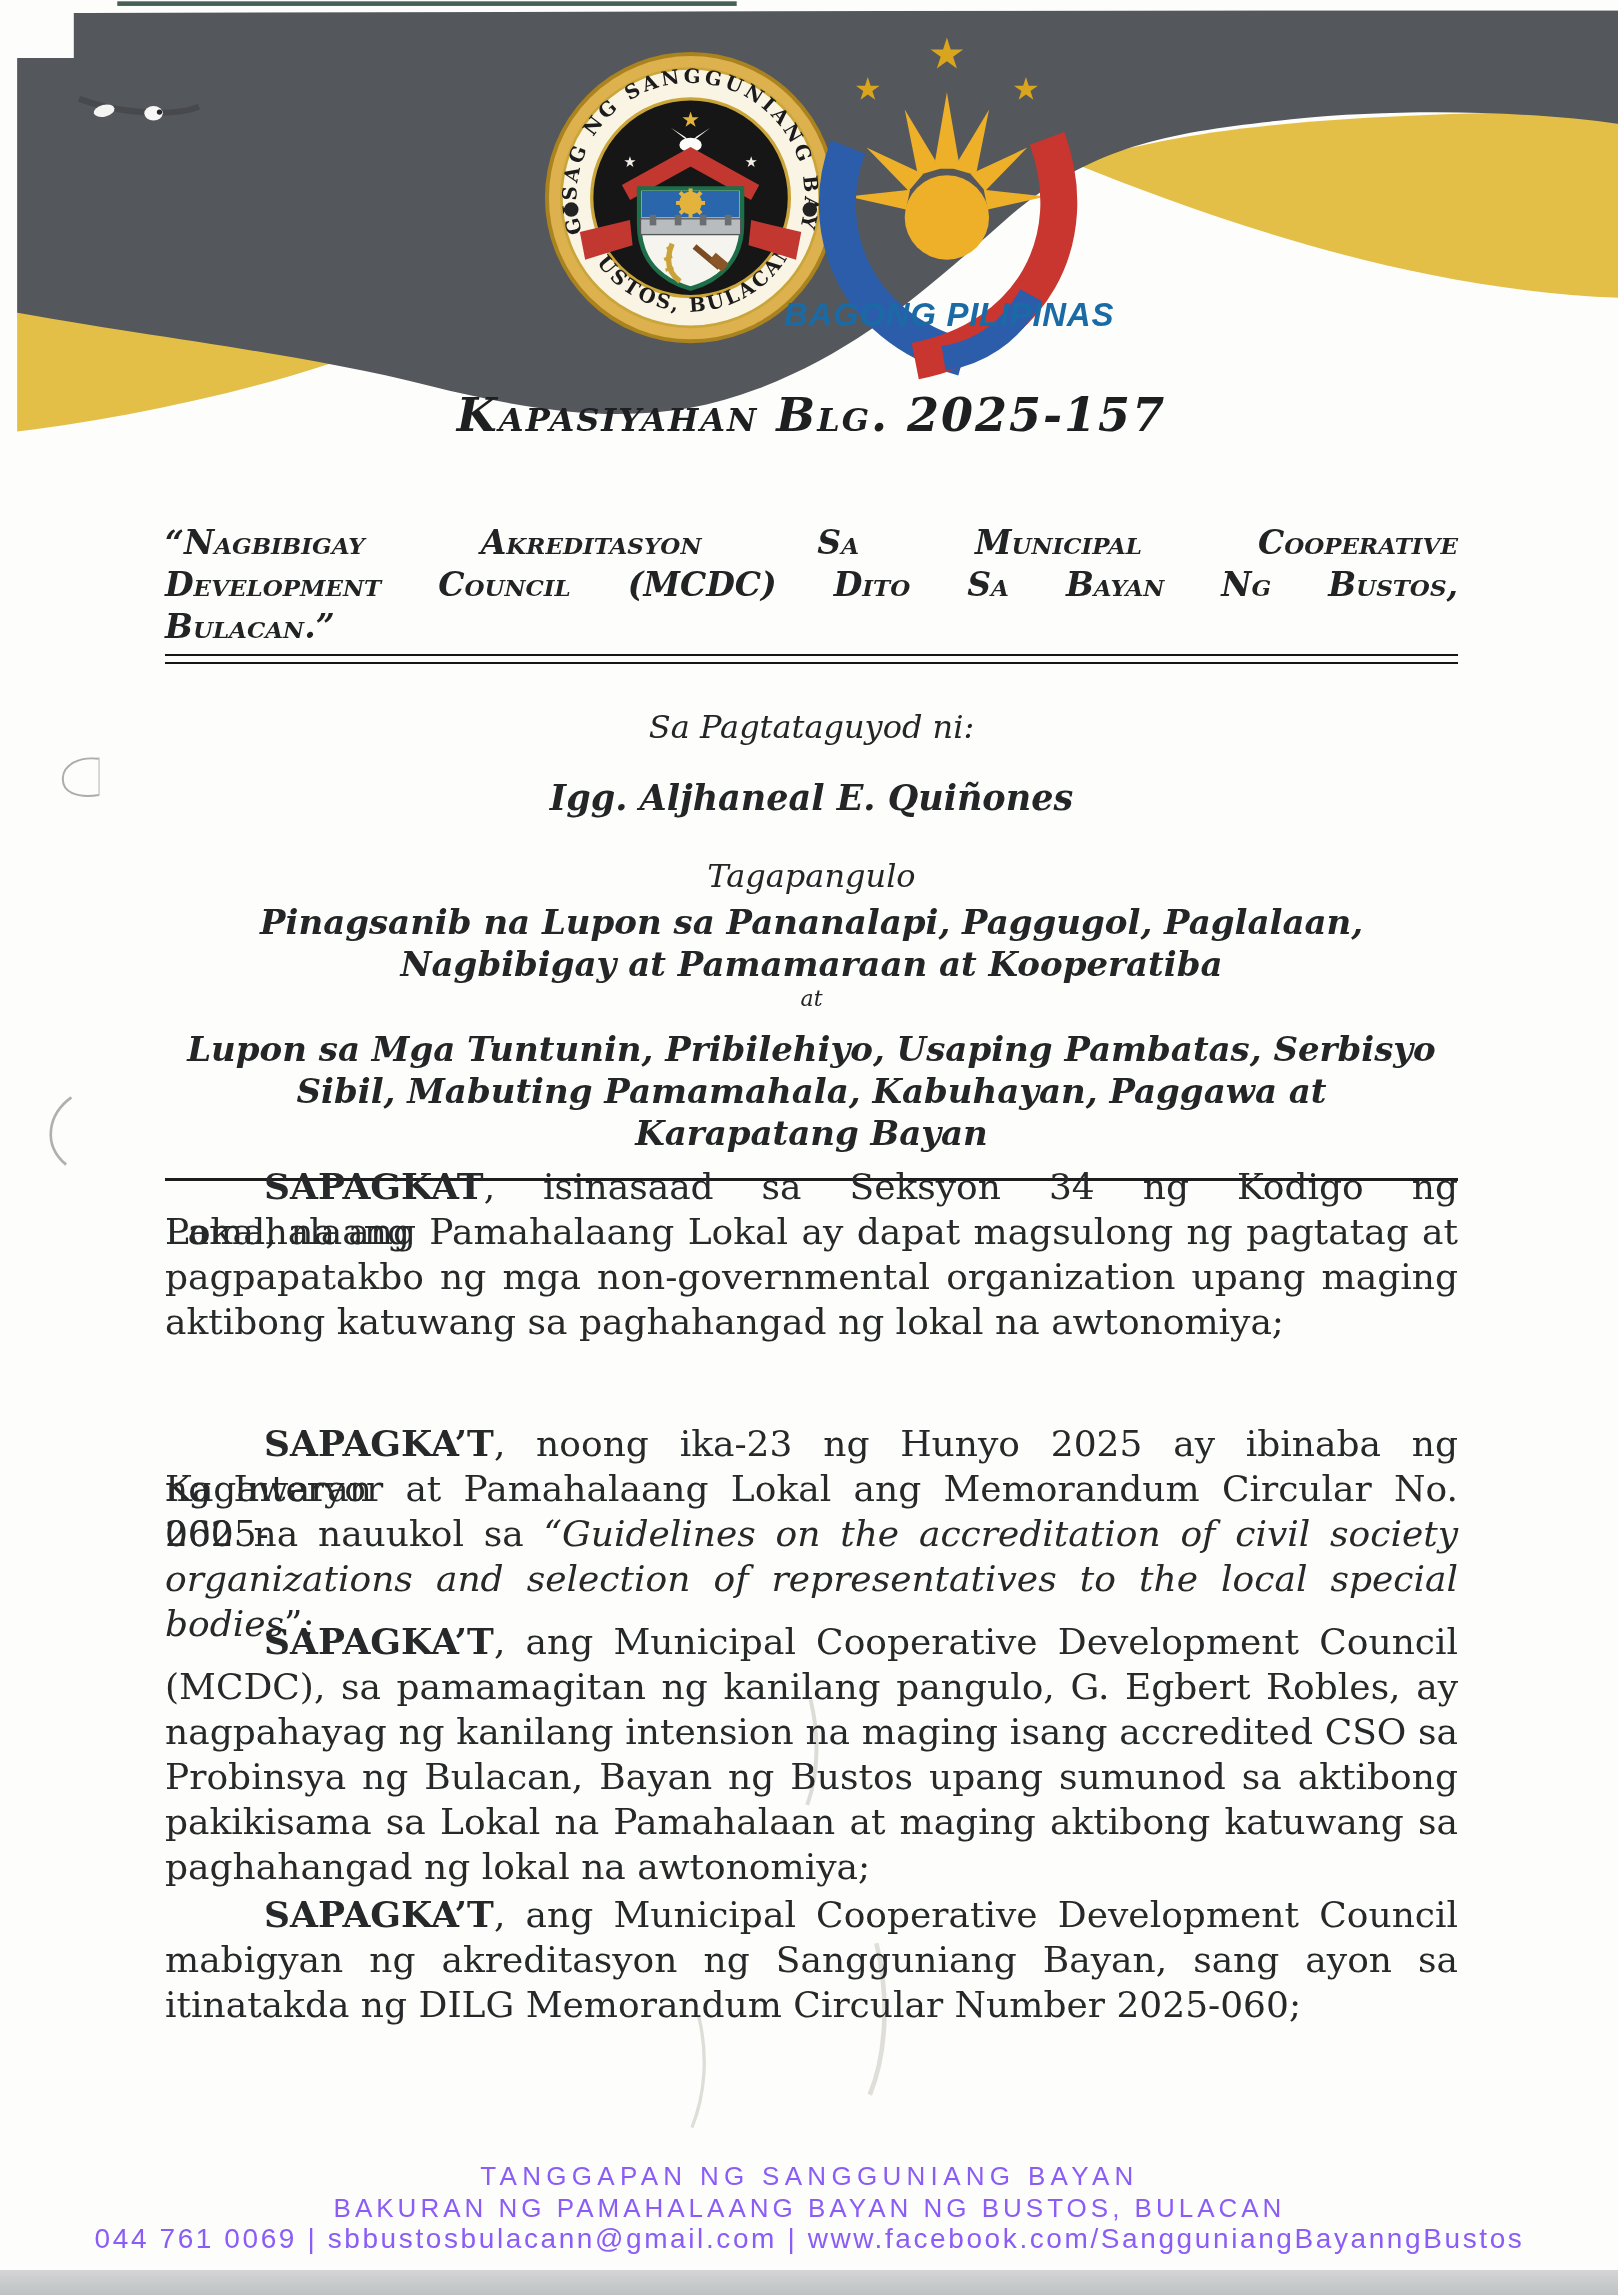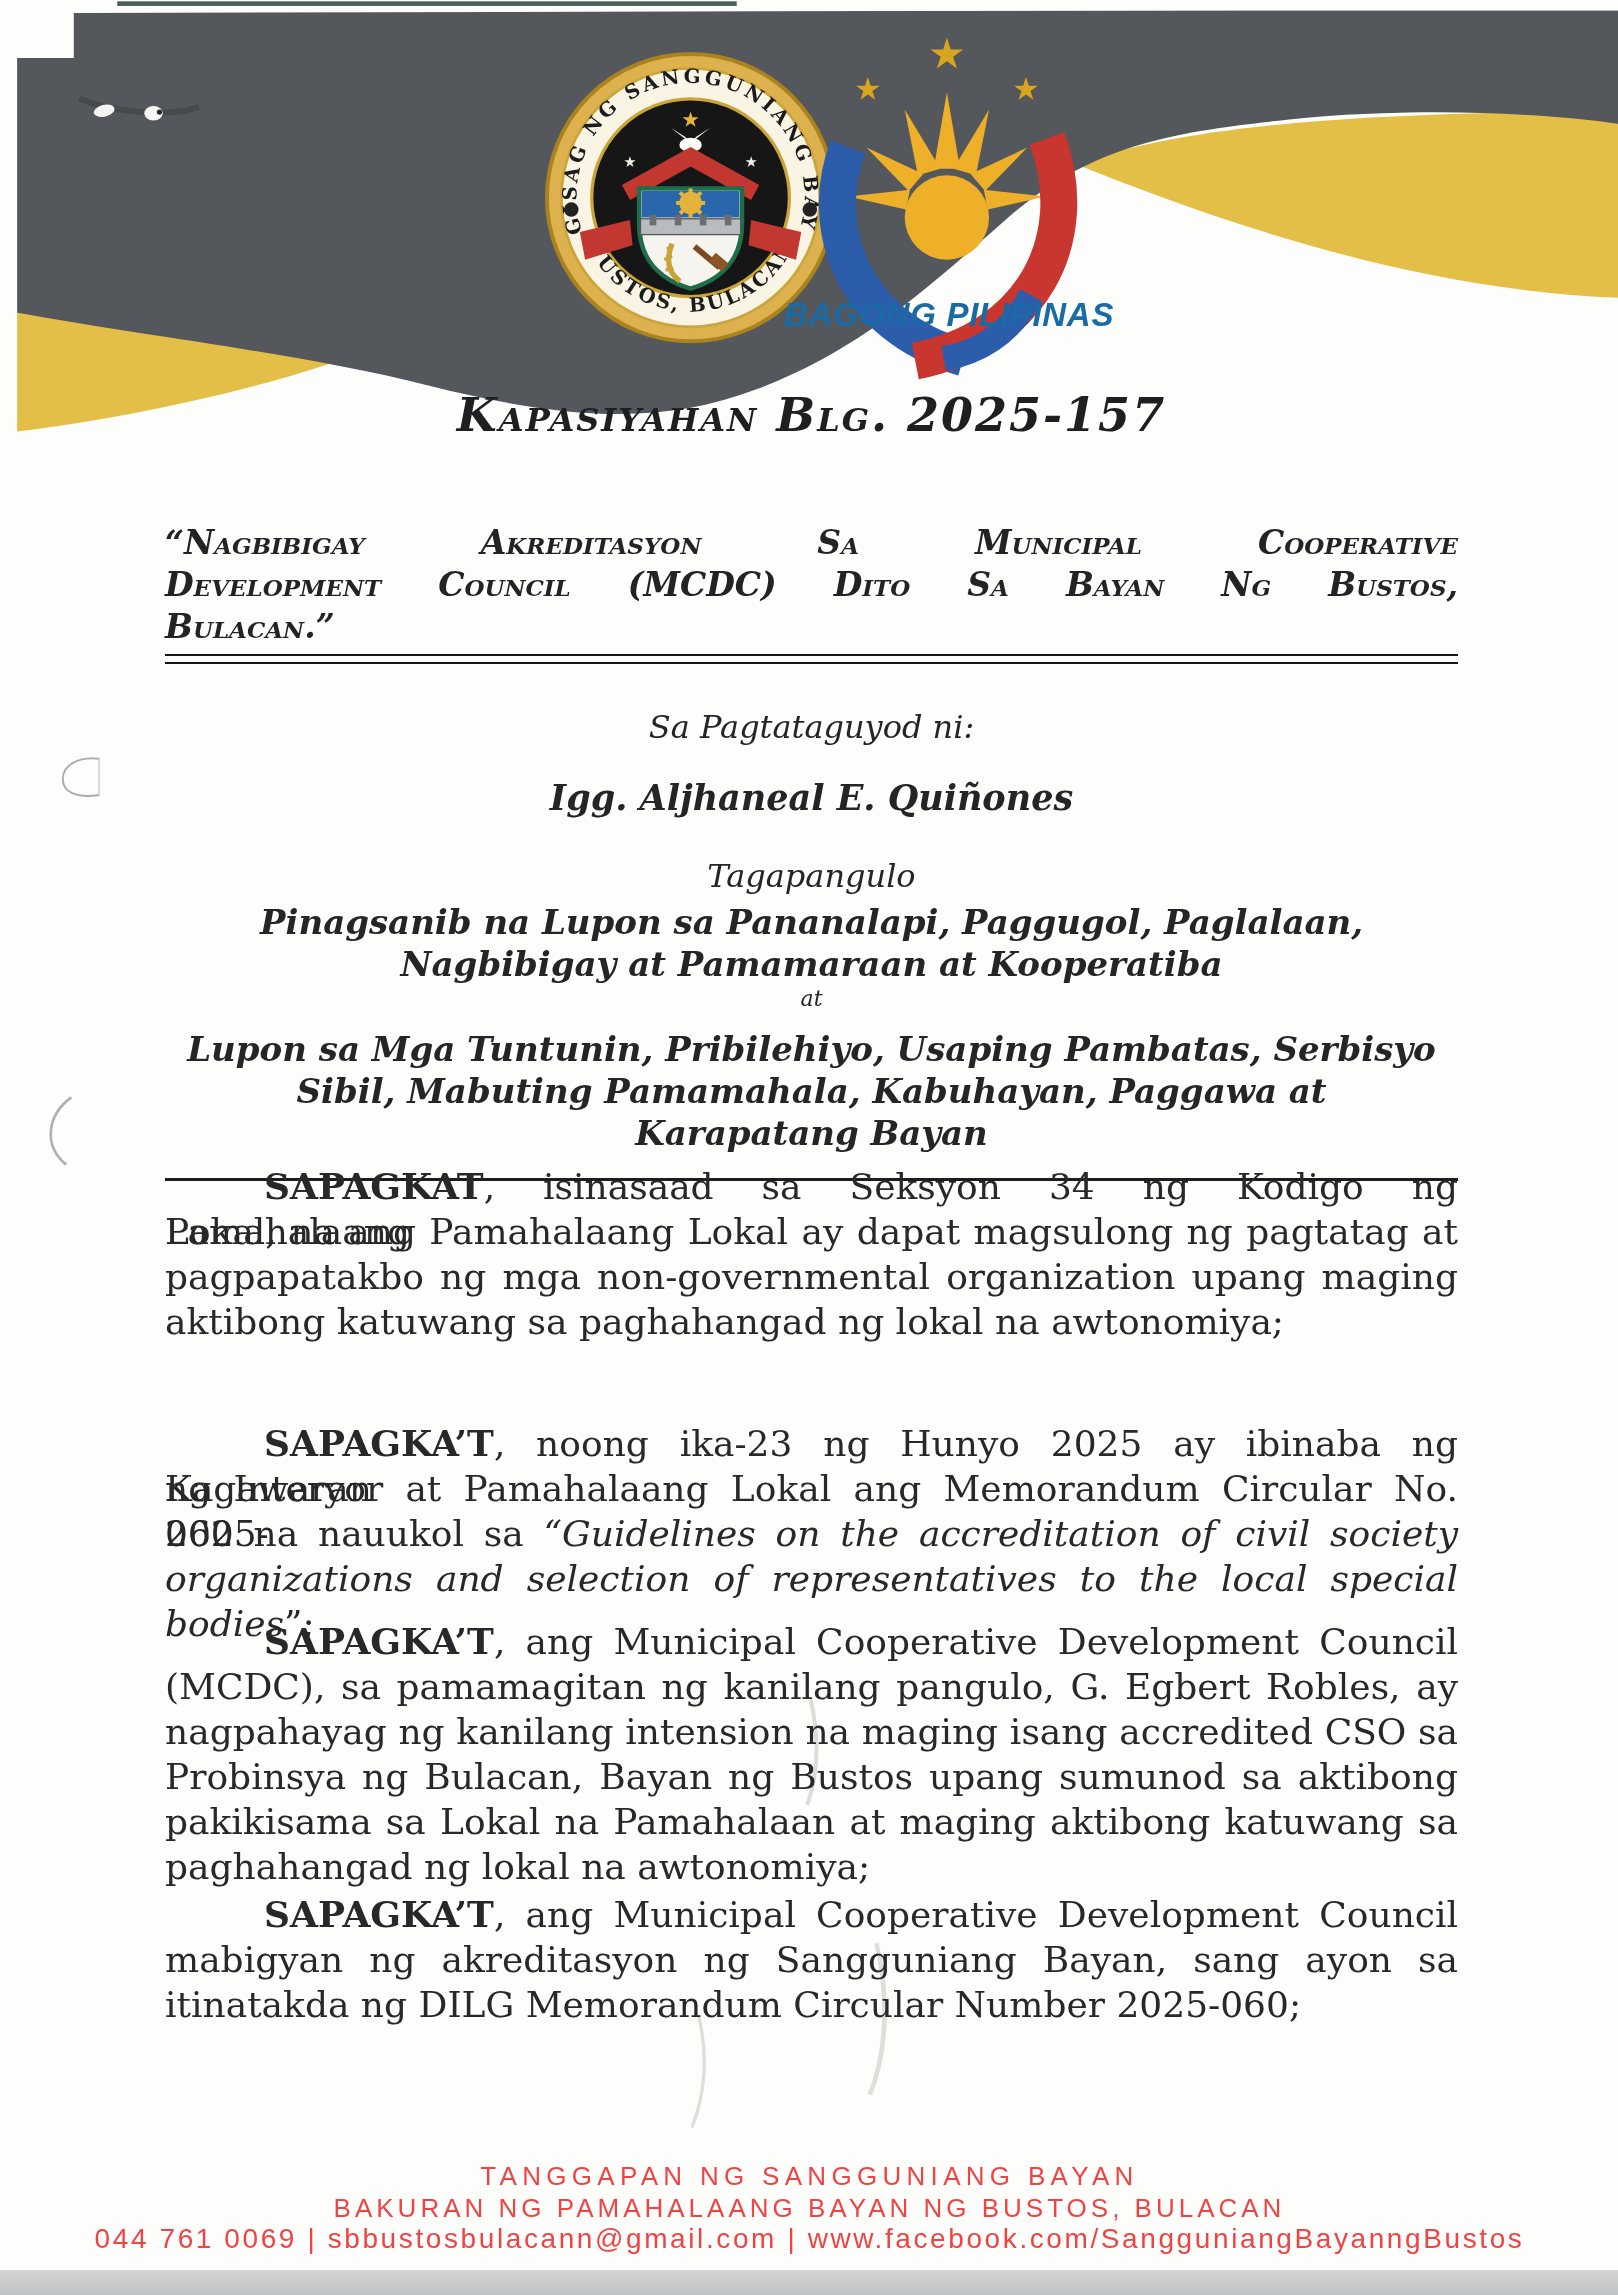--- a/index.html
+++ b/index.html
@@ -44,21 +44,21 @@
     font-size:36px;line-height:45px;height:45px;
     text-align:justify;text-align-last:justify;white-space:normal;color:#26282a;
   }
   .bline.first{text-indent:99px;}
   .bline.end{text-align:left;text-align-last:left;}
   .b{font-weight:700;} .i{font-style:italic;}
   
   .footer-line{
     left:0;width:1619px;text-align:center;
     font-family:"Liberation Sans","DejaVu Sans",sans-serif;
-    color:#ef4444;
+    color:#8b5cf6;
   }
   #footer-1{top:2161px;font-size:26px;letter-spacing:5.3px;}
   #footer-2{top:2193px;font-size:26px;letter-spacing:4px;}
   #footer-3{top:2223px;font-size:28px;letter-spacing:2.6px;}
   
   #bagong-label{
     left:745px;top:296px;width:408px;text-align:center;
     font-family:"Liberation Sans","DejaVu Sans",sans-serif;
     font-size:33px;font-weight:700;font-style:italic;letter-spacing:0.7px;
     color:#1a6ba5;

